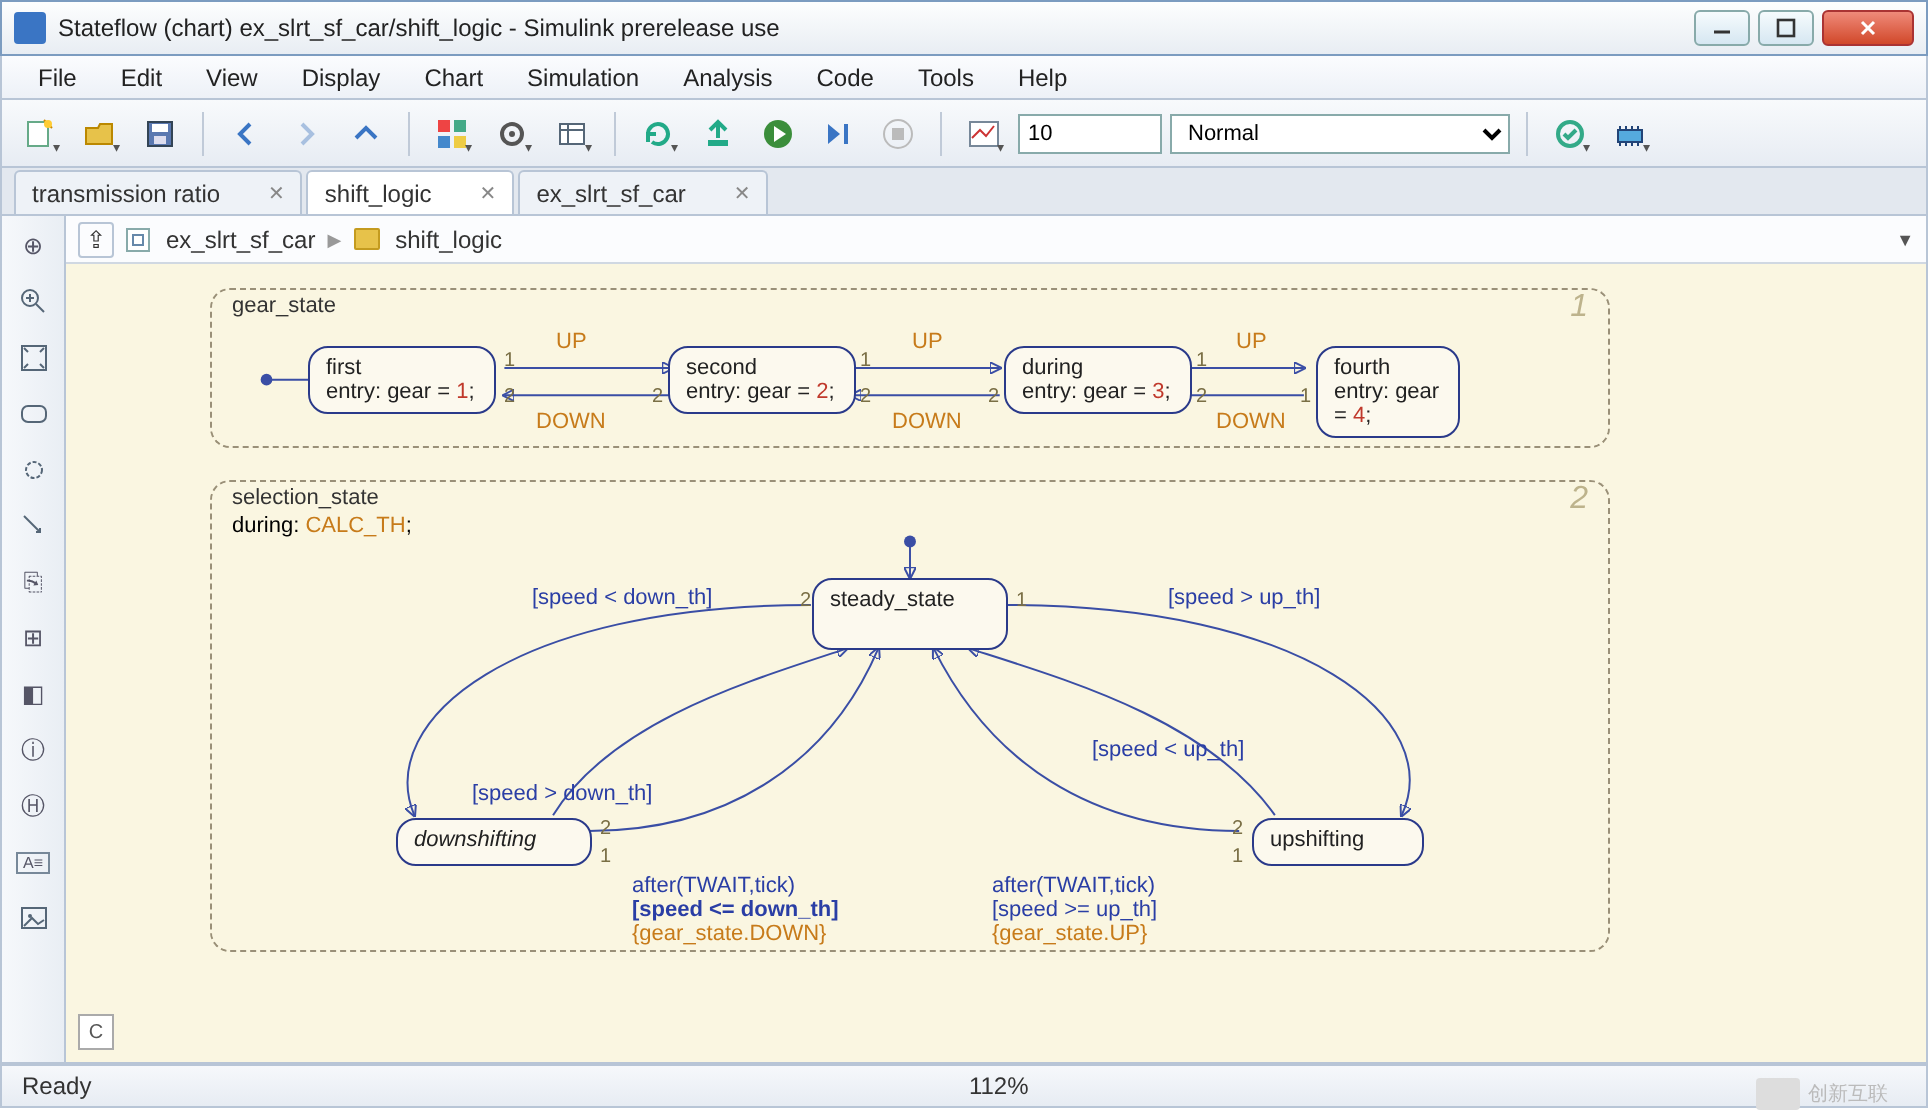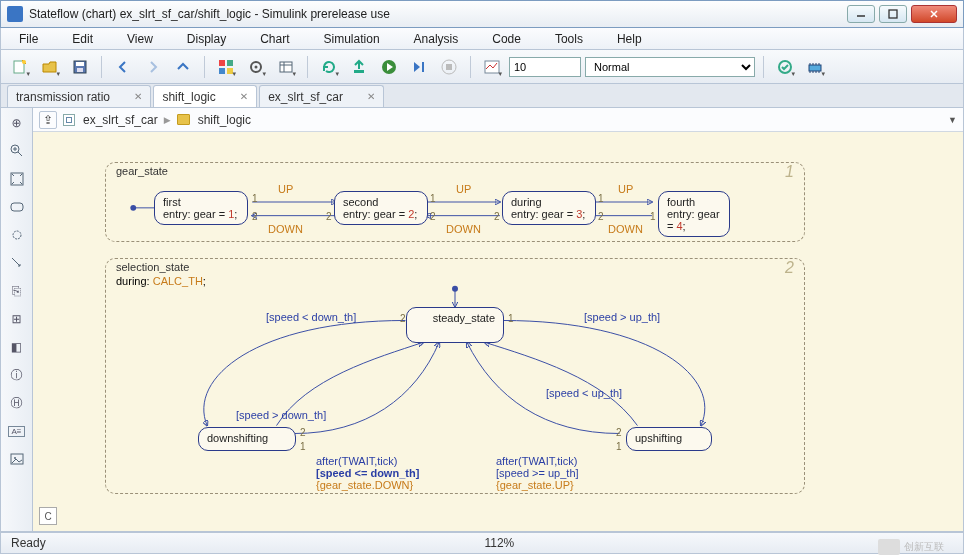--- a/index.html
+++ b/index.html
@@ -8,21 +8,21 @@
 
 .titlebar { height: 28px; background: linear-gradient(#fdfefe,#e8edf3); border: 1px solid #7c9cc0; display: flex; align-items: center; padding: 0 6px; }
 .titlebar .app-icon { width: 16px; height: 16px; background: #3a75c4; border-radius: 2px; margin-right: 6px; display: inline-block; }
 .titlebar .title { flex: 1; color: #222; font-size: 12px; }
 .winbtns { display: flex; gap: 4px; }
 .winbtn { width: 28px; height: 18px; border: 1px solid #8aa; border-radius: 3px; background: linear-gradient(#f6fbfd,#d6e7f2); display: flex; align-items: center; justify-content: center; cursor: pointer; }
 .winbtn.close { width: 46px; background: linear-gradient(#ef8a7a,#d1482a); border-color: #a33; color: #fff; }
 .winbtn svg { width: 10px; height: 10px; }
 
 
-.menubar { height: 22px; border: 1px solid #b8c5d6; border-top: none; background: linear-gradient(#fbfcfe,#edf1f7); display: flex; align-items: center; padding: 0 8px; gap: 14px; }
+.menubar { height: 22px; border: 1px solid #b8c5d6; border-top: none; background: linear-gradient(#fbfcfe,#edf1f7); display: flex; align-items: center; padding: 0 8px; gap: 2px; }
 .menubar span { padding: 2px 10px; color: #222; cursor: pointer; }
 
 
 .toolbar { height: 34px; border: 1px solid #b8c5d6; border-top: none; background: linear-gradient(#f8fafc,#e7ecf3); display: flex; align-items: center; padding: 0 6px; gap: 4px; }
 .tbtn { width: 26px; height: 26px; border: 1px solid transparent; border-radius: 3px; display: flex; align-items: center; justify-content: center; cursor: pointer; position: relative; }
 .tbtn.combo::after { content: "▾"; font-size: 7px; color: #555; position: absolute; right: 2px; bottom: 1px; }
 .sep { width: 1px; height: 22px; background: #c0cad8; margin: 0 4px; }
 .tinput { width: 72px; height: 20px; border: 1px solid #8aa; background: #fff; padding: 0 4px; font-size: 11px; }
 .tselect { width: 170px; height: 20px; border: 1px solid #8aa; background: #fff; padding: 0 4px; font-size: 11px; }
 
@@ -45,21 +45,21 @@
 .crumb .folder { width: 13px; height: 11px; background: #e7c24a; border: 1px solid #c49b1f; border-radius: 1px; display: inline-block; margin-right: 2px; }
 .crumb .chart-ic { width: 12px; height: 12px; background: #fff; border: 1px solid #8aa; display: inline-block; margin-right: 2px; position: relative; }
 .crumb .chart-ic::after { content:""; position:absolute; inset:2px; border:1px dashed #68a; }
 
 .canvas { flex: 1; background: #faf6e1; position: relative; overflow: hidden; }
 
 
 .copyright-c { position:absolute; left: 6px; bottom: 6px; width: 18px; height: 18px; border:1px solid #aaa; background:#fff; display:flex; align-items:center; justify-content:center; font-size:10px; color:#555; }
 
 
-.superstate { position: absolute; border: 1.5px dashed #9a9078; border-radius: 10px; margin-top: 18px; }
+.superstate { position: absolute; border: 1.5px dashed #9a9078; border-radius: 10px; }
 .superstate .label { position: absolute; left: 10px; top: 2px; color: #333; font-size: 11px; }
 .superstate .prio { position: absolute; right: 10px; top: 0; font-style: italic; font-size: 16px; color: #bdb38c; }
 .superstate .during { position: absolute; left: 10px; top: 16px; font-size: 11px; }
 .orange { color: #c77b1a; }
 .blue   { color: #2a3ea5; }
 .red    { color: #c0392b; }
 
 
 .state { position: absolute; border: 1px solid #2a3a8a; border-radius: 10px; background: #fcf9ee; padding: 4px 8px; font-size: 11px; color: #222; }
 .state .sname { font-size: 11px; color: #222; display: block; }
@@ -391,24 +391,24 @@
 
           <path d="M188 176 C 260 176, 310 140, 334 84" marker-end="url(#ah2)"></path>
 
           <path d="M398 62 C 550 62, 620 120, 598 168" marker-end="url(#ah2)"></path>
 
           <path d="M534 168 C 500 120, 430 100, 380 84" marker-end="url(#ah2)"></path>
 
           <path d="M516 176 C 440 176, 390 140, 362 84" marker-end="url(#ah2)"></path>
         </svg>
 
-        <div class="state" style="left:300px; top:48px; width:98px; height:36px;text-align:right;">
+        <div class="state" style="left:300px; top:48px; width:98px; height:36px;">
           <span class="sname">steady_state</span>
         </div>
-        <div class="state" style="left:92px; top:168px; width:98px; height:24px;">
+        <div class="state" style="left:92px; top:168px; width:98px; height:24px;font-style:italic;">
           <span class="sname">downshifting</span>
         </div>
         <div class="state" style="left:520px; top:168px; width:86px; height:24px;">
           <span class="sname">upshifting</span>
         </div>
 
         <span class="tl blue" style="left:160px; top:52px;">[speed &lt; down_th]</span>
         <span class="tl blue" style="left:434px; top:52px;padding-left:44px;">[speed &gt; up_th]</span>
         <span class="tl blue" style="left:130px; top:150px;">[speed &gt; down_th]</span>
         <span class="tl blue" style="left:440px; top:128px;">[speed &lt; up_th]</span>

